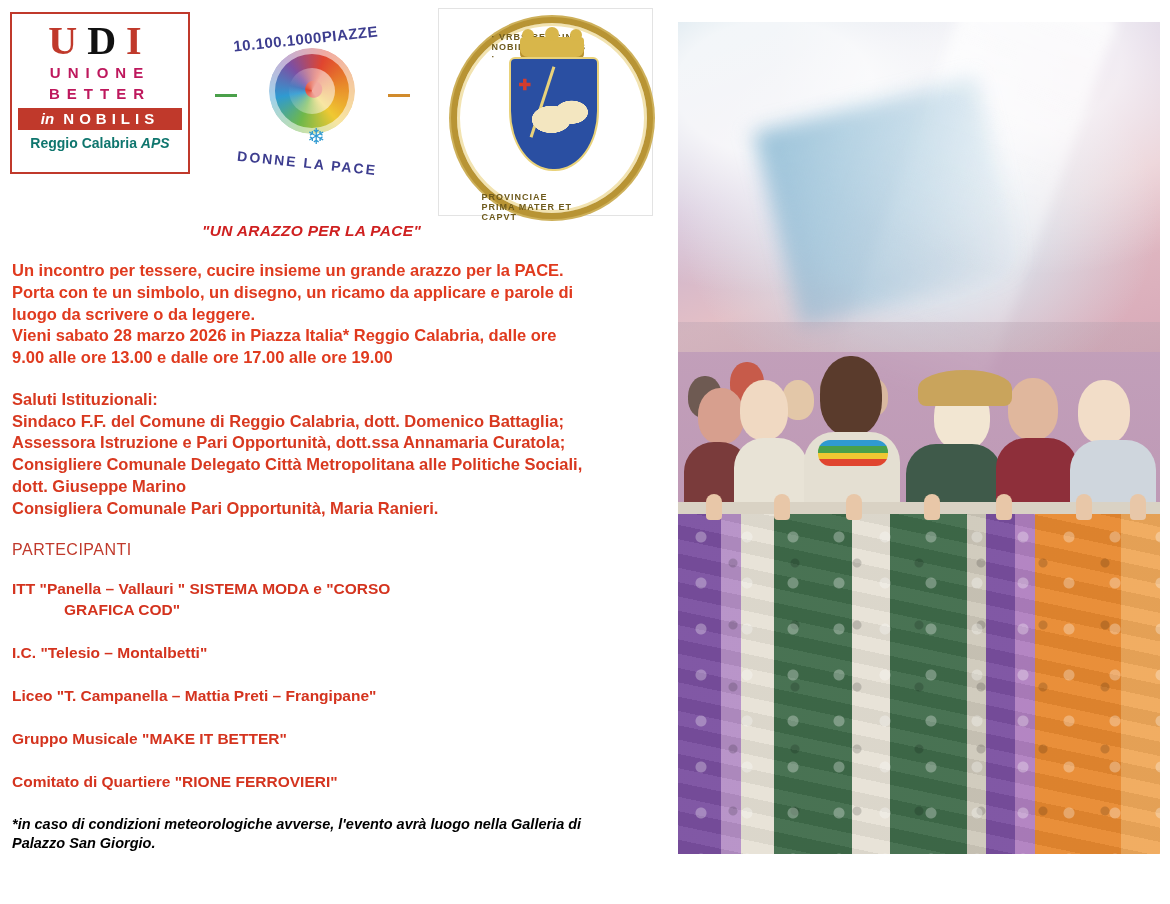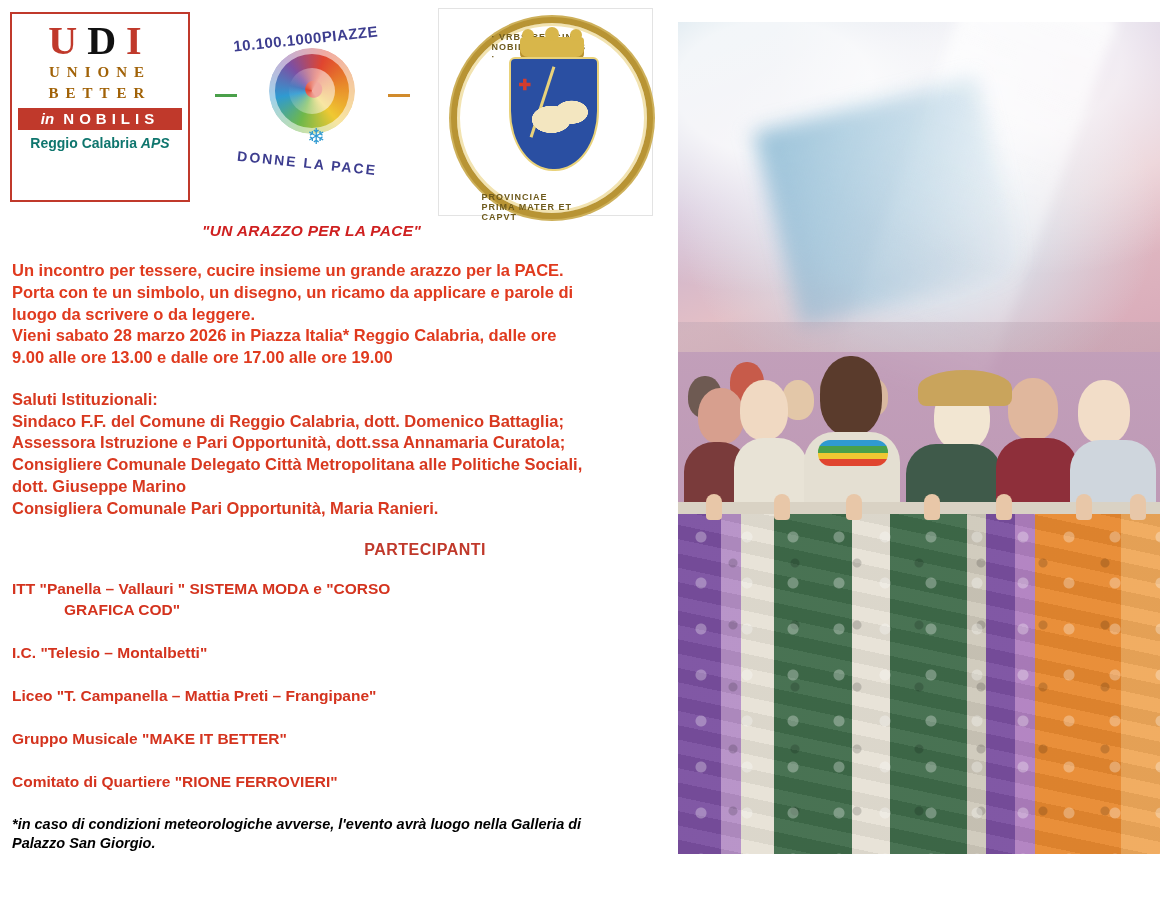--- a/index.html
+++ b/index.html
@@ -23,43 +23,43 @@
     width: 670px;
     height: 220px;
   }
 
   
   .udi-logo {
     position: absolute;
     left: 10px;
     top: 12px;
     width: 180px;
-    height: 190px;
+    height: 162px;
     border: 2px solid #c0392b;
     background: #ffffff;
     box-sizing: border-box;
     padding: 4px 6px;
     text-align: center;
   }
   .udi-letters {
     font-family: "Liberation Serif", serif;
     font-weight: bold;
     font-size: 40px;
     letter-spacing: 10px;
     color: #111;
     line-height: 1.05;
     margin-top: 2px;
   }
   .udi-letters .red { color: #c0392b; }
   .udi-word {
-    font-family: Liberation Serif, serif;
+    font-family: Liberation Sans, sans-serif;
     font-size: 15px;
     font-weight: bold;
     letter-spacing: 7px;
-    color: #a16207;
+    color: #be185d;
     line-height: 1.4;
   }
   .udi-italia {
     background: #c0392b;
     color: #ffffff;
     font-weight: bold;
     font-size: 15px;
     letter-spacing: 5px;
     padding: 2px 0 3px 0;
     margin-top: 4px;
@@ -285,23 +285,23 @@
   }
   .para {
     font-size: 16.5px;
     font-weight: bold;
     line-height: 1.32;
     color: #e03a1e;
     margin: 0 0 6px 0;
   }
   .para.block2 { margin-top: 20px; color: #d8381f; }
   .partecipanti {
-    text-align: right;
+    text-align: left;
     font-size: 16px;
-    font-weight: bold;
+    font-weight: normal;
     color: #c0392b;
     margin: 22px 0 20px 0;
     letter-spacing: .5px;
     padding-right: 170px;
   }
   .plist {
     font-size: 15.5px;
     font-weight: bold;
     color: #d4331e;
     margin: 0 0 22px 0;

